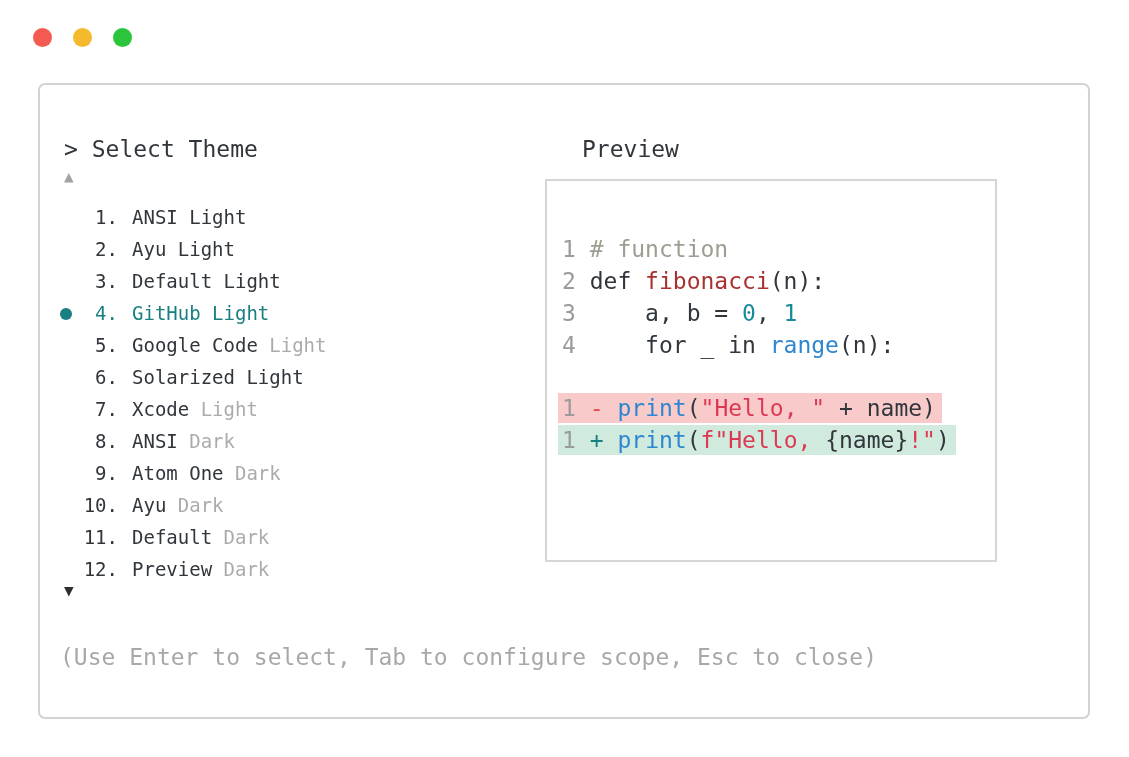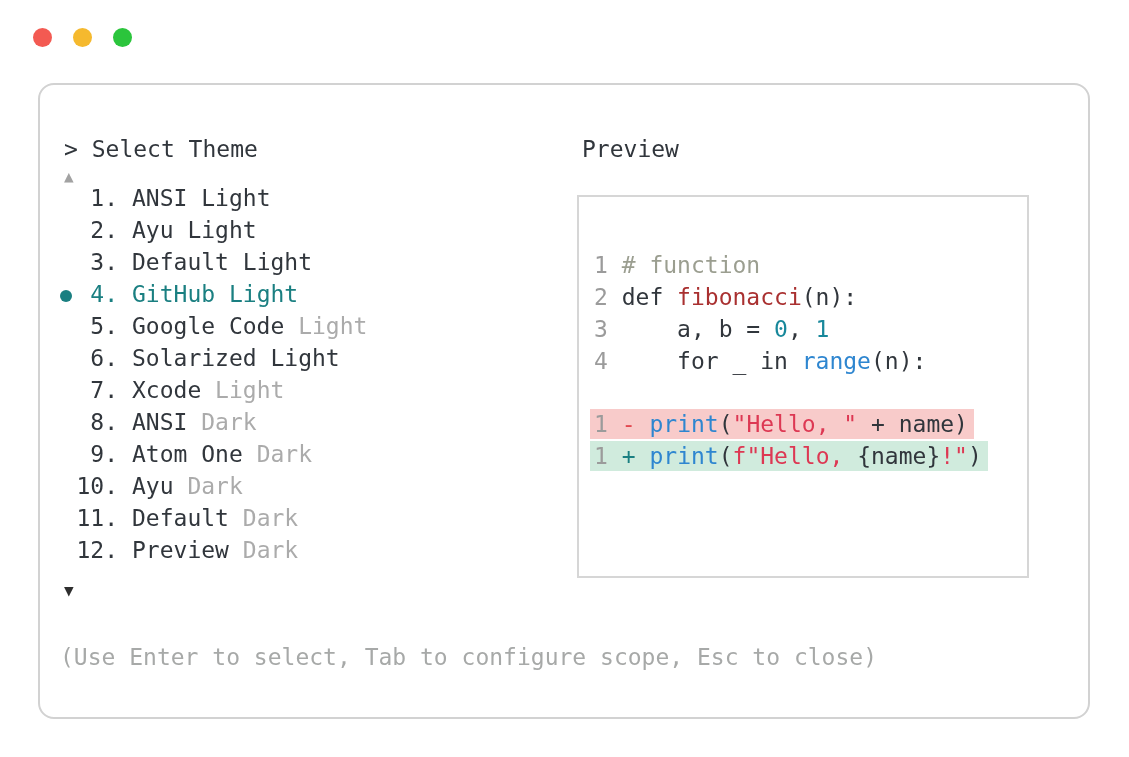--- a/index.html
+++ b/index.html
@@ -7,40 +7,40 @@
     --accent:#1a7f81; --comment:#9b9e90; --func-red:#a93030; --blue:#2e86d0;
     --num-teal:#18889b; --string-red:#dd3853; --minus:#e2484f; --plus:#1a7f81;
     --removed-bg:#f8cbca; --added-bg:#d0ebdd; --border:#d2d2d2;
   }
   *{margin:0;padding:0;box-sizing:border-box;}
   html,body{width:1129px;height:757px;background:#ffffff;overflow:hidden;
     font-family:"DejaVu Sans Mono", monospace;}
   .traffic-lights{position:absolute;left:33px;top:28px;display:flex;gap:21px;}
   .light{width:19px;height:19px;border-radius:50%;display:inline-block;}
   .panel{position:absolute;left:38px;top:83px;width:1052px;height:636px;
-    border:2px solid var(--border);border-radius:16px;background:#fff;}
+    border:2px solid var(--border);border-radius:7px;background:#fff;}
   .prompt{position:absolute;left:24px;top:48px;font-size:23px;line-height:32px;
     color:var(--text-dark);white-space:pre;}
   .scroll-up{position:absolute;left:24px;top:82px;font-size:16px;color:#a2a2a2;}
   .scroll-down{position:absolute;left:24px;top:496px;font-size:16px;color:#2e2e2e;}
-  .theme-list{position:absolute;left:20px;top:97px;font-size:23px;line-height:32px;}
+  .theme-list{position:absolute;left:20px;top:116px;font-size:19px;line-height:32px;}
   .theme-row{white-space:pre;color:var(--text-dark);height:32px;}
   .bullet-slot{display:inline-block;width:16px;vertical-align:baseline;}
   .bullet{display:inline-block;width:12px;height:12px;border-radius:50%;
     background:var(--accent);}
   .row-num{display:inline-block;width:42px;text-align:right;}
   .row-name{margin-left:14px;}
   .theme-row.selected{color:var(--accent);}
   .variant.dim{color:var(--dim);}
   .hint{position:absolute;left:20px;top:556px;font-size:23px;line-height:32px;
     color:var(--hint);white-space:pre;}
   .preview-label{position:absolute;left:502px;top:48px;font-size:23px;
     line-height:32px;color:var(--text-dark);margin-left:40px;}
-  .preview-box{position:absolute;left:505px;top:110px;width:452px;height:383px;
-    border:2px solid #d6d6d6;background:#fff;padding:52px 0 0 15px;margin-left:32px;}
+  .preview-box{position:absolute;left:505px;top:94px;width:452px;height:383px;
+    border:2px solid #d6d6d6;background:#fff;padding:52px 0 0 15px;}
   .code-line{white-space:pre;font-size:23px;line-height:32px;color:var(--text-dark);}
   .diff-block{margin-top:32px;}
   .diff-line{white-space:pre;display:table;font-size:23px;line-height:30px;
     height:30px;margin:0 0 2px -4px;padding:0 6px 0 4px;color:var(--text-dark);}
   .diff-line.removed{background:var(--removed-bg);}
   .diff-line.added{background:var(--added-bg);}
   .seg-plain{color:var(--text-dark);}
   .seg-linenum{color:var(--linenum);}
   .seg-comment{color:var(--comment);}
   .seg-func{color:var(--func-red);}

